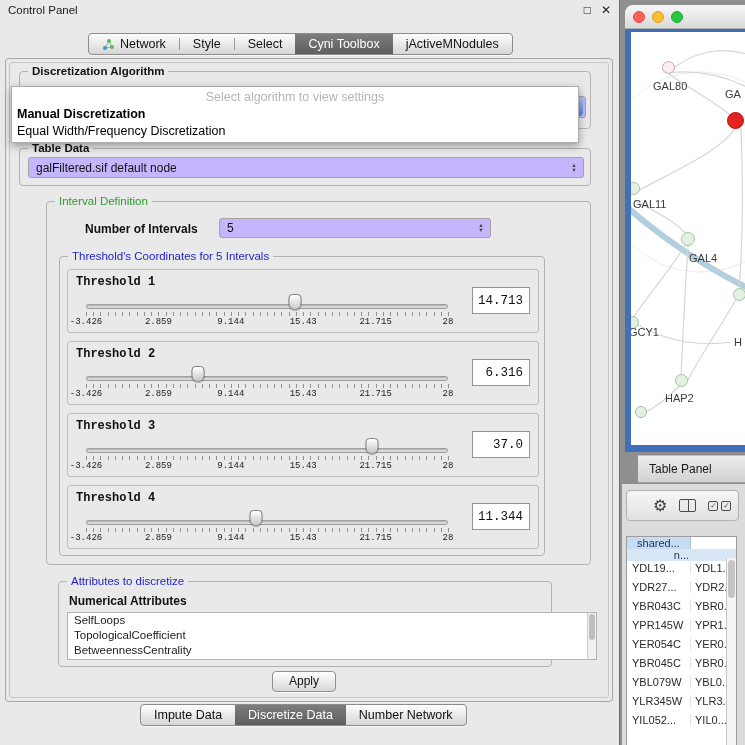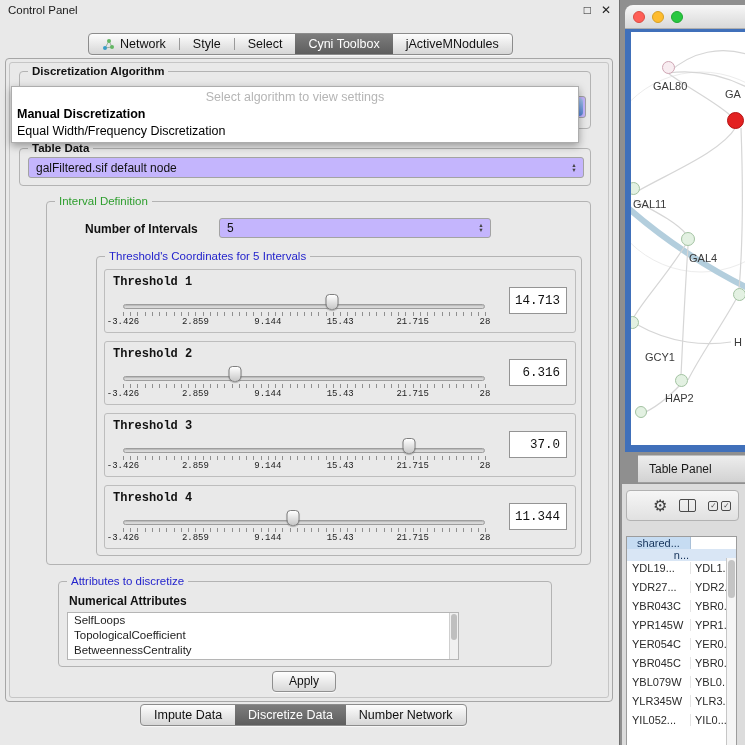--- a/index.html
+++ b/index.html
@@ -47,38 +47,38 @@
   .popup .opt.bold { font-weight:bold; }
 
   
   .tabledata-group { left:13px; top:89px; width:572px; height:38px; }
   .tabledata-combo { left:8px; top:8px; width:556px; height:21px; }
 
   
   .interval-group { left:40px; top:142px; width:545px; height:364px; }
   .intervals-label { position:absolute; left:38px; top:20px; font-size:12px; font-weight:bold; color:#111; }
   .intervals-combo { left:172px; top:16px; width:272px; height:20px; }
-  .thresholds-group { left:12px; top:54px; width:486px; height:300px;margin-left:37px; }
+  .thresholds-group { left:12px; top:54px; width:486px; height:300px; }
 
   .threshold-box { position:absolute; left:7px; width:472px; height:64px; border:1px solid #bdbdbd; border-radius:3px;font-family:Liberation Mono, monospace; }
   .t0 { top:12px; } .t1 { top:84px; } .t2 { top:156px; } .t3 { top:228px; }
   .th-label { position:absolute; left:8px; top:5px; font-size:12px; font-weight:bold; color:#111; }
   .slider { position:absolute; left:18px; top:22px; width:362px; height:38px; }
   .track { position:absolute; left:0; top:12px; width:362px; height:5px; background:#d9d9d9; border:1px solid #9d9d9d; border-radius:3px; box-shadow:inset 0 1px 1px rgba(0,0,0,.15); }
   .thumb { position:absolute; top:2px; width:13px; height:16px; background:linear-gradient(#ffffff,#c7c7c7); border:1px solid #7f7f7f; border-radius:4px 4px 6px 6px; transform:translateX(-50%); box-shadow:0 1px 1px rgba(0,0,0,.25); }
   .ticks { position:absolute; left:0; top:20px; width:363px; height:4px;
            background:repeating-linear-gradient(to right,#8f8f8f 0,#8f8f8f 1px,transparent 1px,transparent 7.24px); }
   .scale { position:absolute; left:0; top:25px; width:362px; height:11px; }
   .scale span { position:absolute; transform:translateX(-50%); font-size:9px; color:#222; white-space:nowrap; }
   .value-field { position:absolute; right:8px; top:17px; width:58px; height:27px; background:#fff; border:1px solid #949494; font-size:12.5px; color:#111; text-align:right; padding:6px 6px 0 0; }
 
   
   .attr-group { left:52px; top:522px; width:494px; height:86px; }
   .attr-list-title { position:absolute; left:10px; top:12px; font-size:12px; font-weight:bold; color:#111; }
-  .attr-list { position:absolute; left:8px; top:30px; width:392px; height:48px; background:#fff; border:1px solid #b5b5b5; overflow:hidden; }
+  .attr-list { position:absolute; left:8px; top:30px; width:530px; height:48px; background:#fff; border:1px solid #b5b5b5; overflow:hidden; }
   .attr-item { font-size:11.5px; line-height:15px; padding-left:6px; color:#222; }
   .attr-scroll { position:absolute; right:0; top:0; bottom:0; width:9px; background:#f0f0f0; border-left:1px solid #cfcfcf; }
   .attr-scroll .thumb-v { position:absolute; left:1px; right:1px; top:1px; height:26px; background:#bfbfbf; border-radius:4px; }
 
   .apply-btn { position:absolute; left:266px; top:612px; width:64px; height:21px; border:1px solid #8f8f8f; border-radius:4px; background:linear-gradient(#fefefe,#d8d8d8); font-size:12px; color:#111; text-align:center; line-height:19px; box-shadow:0 1px 1px rgba(255,255,255,.8); }
 
   
   .network-window { position:absolute; left:625px; top:5px; width:125px; height:447px; }
   .nw-titlebar { position:absolute; left:0; top:0; right:0; height:24px; background:linear-gradient(#f7f7f7,#d9d9d9); border-bottom:1px solid #aeaeae; border-radius:8px 0 0 0; display:flex; align-items:center; padding-left:8px; gap:7px; }
   .light { width:12px; height:12px; border-radius:50%; }
@@ -331,21 +331,21 @@
         <div class="node green" style="left:-4px; top:150px; width:13px; height:13px;"></div>
         <div class="node green" style="left:50px; top:200px; width:14px; height:14px;"></div>
         <div class="node green" style="left:102px; top:256px; width:13px; height:13px;"></div>
         <div class="node green" style="left:-5px; top:284px; width:13px; height:13px;"></div>
         <div class="node green" style="left:44px; top:342px; width:13px; height:13px;"></div>
         <div class="node green" style="left:4px; top:374px; width:12px; height:12px;"></div>
         <span class="net-label" style="left:22px; top:48px;">GAL80</span>
         <span class="net-label" style="left:94px; top:56px;">GA</span>
         <span class="net-label" style="left:2px;  top:166px;">GAL11</span>
         <span class="net-label" style="left:58px; top:220px;">GAL4</span>
-        <span class="net-label" style="left:-2px; top:319px;margin-left:16px;">GCY1</span>
+        <span class="net-label" style="left:-2px; top:294px;">GCY1</span>
         <span class="net-label" style="left:103px;top:304px;">H</span>
         <span class="net-label" style="left:34px; top:360px;">HAP2</span>
       </div>
     </div>
   </div>
 
   <div class="tp-bar">Table Panel</div>
 
   <div class="tp-body">
     <div class="tp-toolbar">

